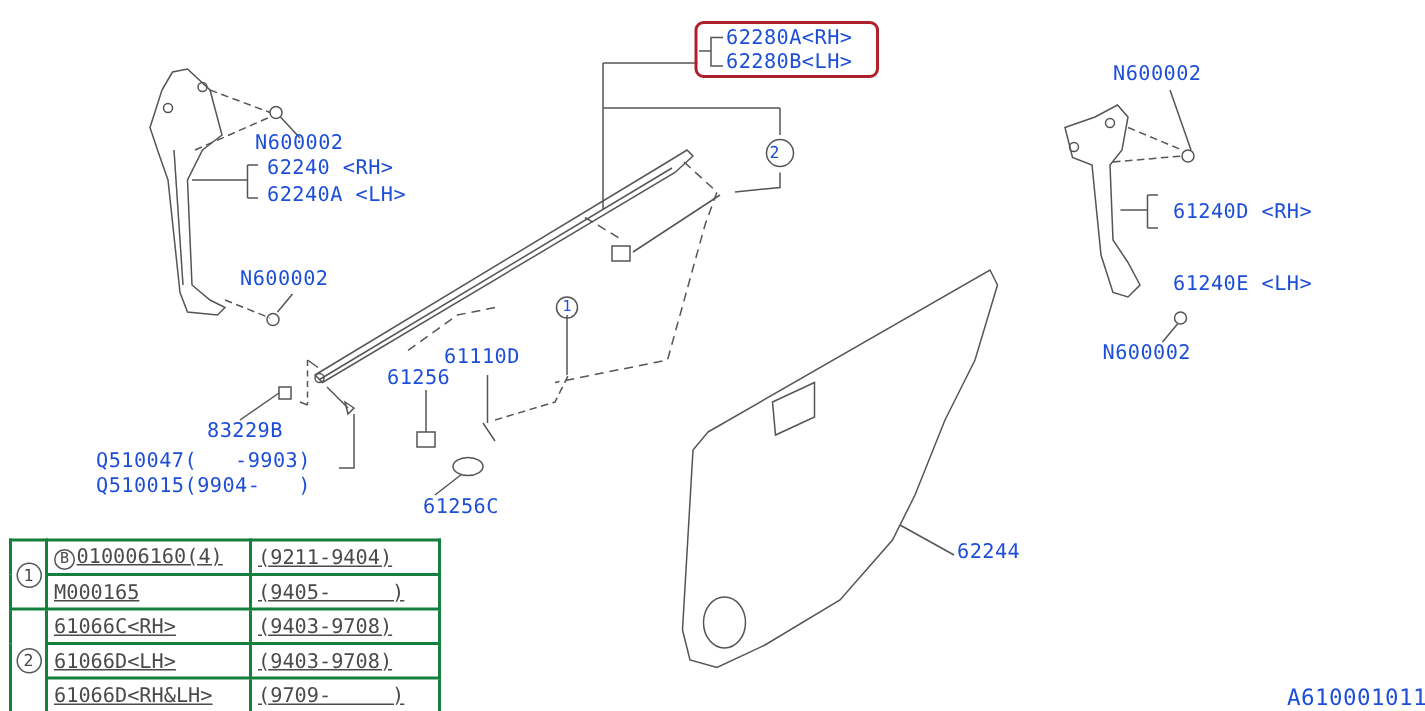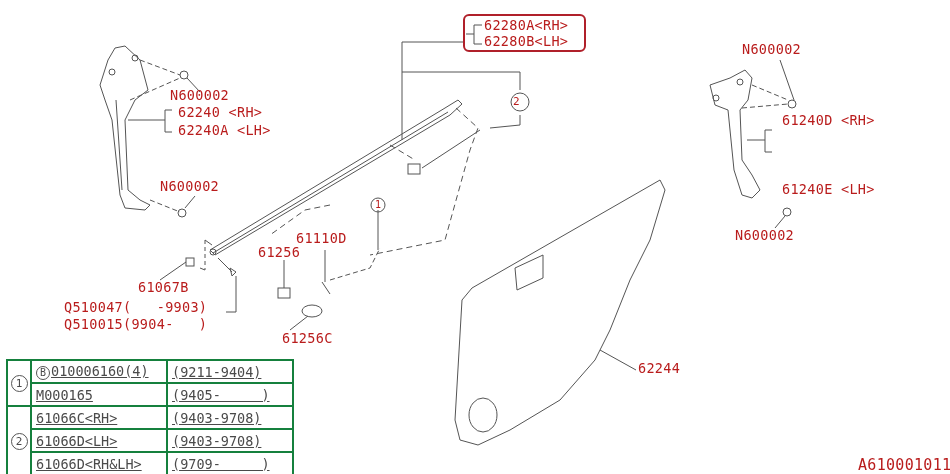--- a/index.html
+++ b/index.html
@@ -1,19 +1,19 @@
 <!DOCTYPE html>
 <html><head>
   <meta charset="utf-8">
   <style>
     html, body { margin: 0; padding: 0; background: #ffffff; }
     body { width: 950px; height: 474px; position: relative; overflow: hidden;
            font-family: "DejaVu Sans Mono", monospace; color: #555555; }
     #diagram { position: absolute; left: 0; top: 0; width: 950px; height: 474px; }
-    .lbl { position: absolute; font-size: 13.5px; letter-spacing: 0.3px; color: #b91c1c; white-space: pre; line-height: 1; }
+    .lbl { position: absolute; font-size: 13.5px; letter-spacing: 0.3px; color: #1d4ed8; white-space: pre; line-height: 1; }
     .hl-box { position: absolute; left: 463px; top: 14px; width: 123px; height: 38px;
               border: 2px solid #b0202a; border-radius: 6px; box-sizing: border-box; }
     table.legend { position: absolute; left: 6px; top: 359px; border-collapse: collapse;
                    font-size: 13.5px; color: #4a4a4a; }
     table.legend td { border: 2px solid #15803d; padding: 0 4px; height: 21px; white-space: pre; text-decoration: underline; }
     table.legend td.ref { width: 22px; text-align: center; padding: 0; }
     table.legend td.part { width: 126px; }
     table.legend td.range { width: 116px; }
     .circ { display: inline-block; width: 15px; height: 15px; border: 1px solid #555; border-radius: 50%;
             text-align: center; line-height: 15px; font-size: 11px; }
@@ -99,25 +99,25 @@
 <svg style="position:absolute;left:466px;top:22px;" width="18" height="26">
     <path d="M16,3 L8,3 L8,22 L16,22 M8,12 L0,12" stroke="#555" fill="none"></path>
   </svg>
 
 <div class="lbl" style="left:170px;top:89px;">N600002</div>
 <div class="lbl" style="left:178px;top:106px;">62240 &lt;RH&gt;</div>
 <div class="lbl" style="left:178px;top:124px;">62240A &lt;LH&gt;</div>
 <div class="lbl" style="left:160px;top:180px;">N600002</div>
 
 <div class="lbl" style="left:742px;top:43px;">N600002</div>
-<div class="lbl" style="left:782px;top:114px;">61240D &lt;RH&gt;</div>
+<div class="lbl" style="left:782px;top:135px;">61240D &lt;RH&gt;</div>
 <div class="lbl" style="left:782px;top:145px;margin-top:38px;">61240E &lt;LH&gt;</div>
 <div class="lbl" style="left:735px;top:229px;">N600002</div>
 
-<div class="lbl" style="left:138px;top:281px;">61067B</div>
+<div class="lbl" style="left:138px;top:281px;">83229B</div>
 <div class="lbl" style="left:64px;top:301px;">Q510047(   -9903)</div>
 <div class="lbl" style="left:64px;top:318px;">Q510015(9904-   )</div>
 <div class="lbl" style="left:258px;top:246px;">61256</div>
 <div class="lbl" style="left:296px;top:232px;">61110D</div>
 <div class="lbl" style="left:258px;top:332px;margin-left:24px;">61256C</div>
 <div class="lbl" style="left:638px;top:362px;">62244</div>
 <div class="lbl" style="left:513px;top:96px;font-size:11px;">2</div>
 <div class="lbl" style="left:375px;top:200px;font-size:10px;">1</div>
 
 <div class="lbl" style="left:858px;top:458px;font-size:15px;">A610001011</div>

